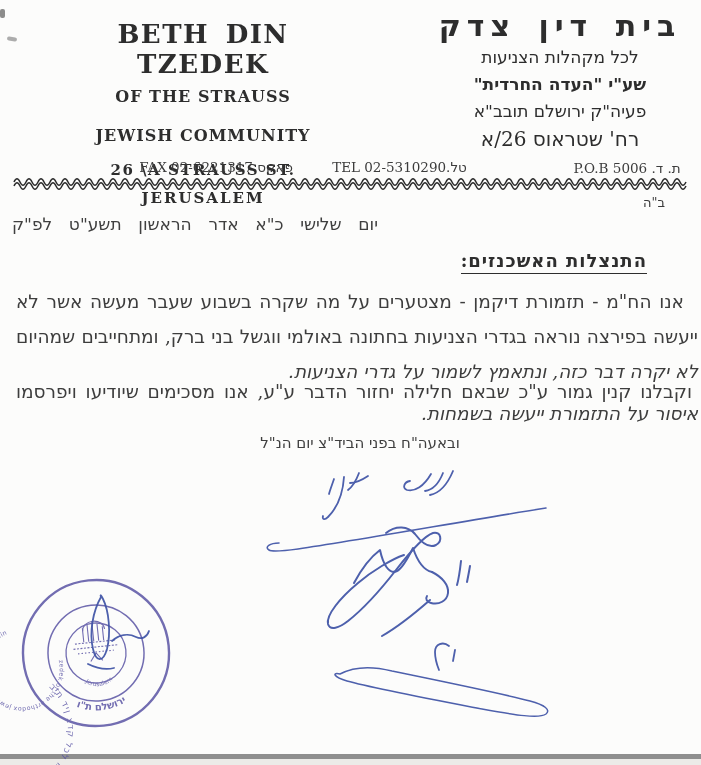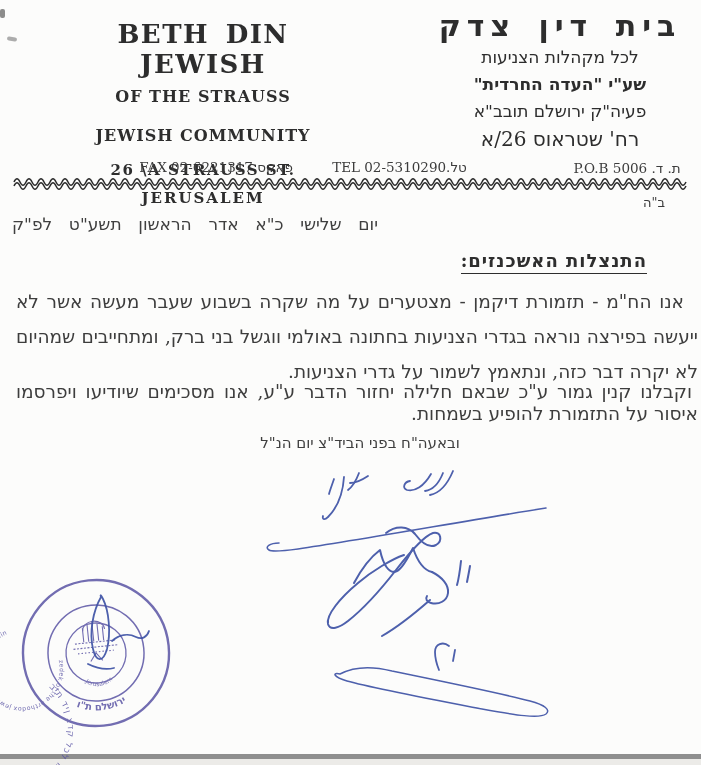--- a/index.html
+++ b/index.html
@@ -27,37 +27,37 @@
   .tel{left:322px;top:159px;width:155px;}
   .pob{left:558px;top:160px;width:138px;direction:rtl;}
   
   .bsd{top:195px;right:36px;font-size:13px;direction:rtl;}
   .dateline{left:12px;top:214px;width:366px;font-size:17px;direction:rtl;
     text-align:justify;text-align-last:justify;white-space:nowrap;color:#3f3f3f;}
   .heading{top:250px;right:54px;direction:rtl;font-size:18px;font-weight:bold;
     letter-spacing:1px;color:#2e2e2e;border-bottom:1.7px solid #2e2e2e;padding-bottom:2px;}
   .bodyline{left:16px;width:682px;height:27px;direction:rtl;font-size:18.5px;color:#3d3d3d;white-space:nowrap;}
   .just{text-align:justify;text-align-last:justify;}
-  .ralign{text-align:right;}
+  .ralign{text-align:right;font-style:italic;}
   .closing{left:200px;top:434px;width:320px;text-align:center;direction:rtl;font-size:15px;color:#3f3f3f;}
   
   .mark1{left:0;top:9px;width:5px;height:9px;background:#6f6f6f;border-radius:2px;opacity:.8;}
   .mark2{left:7px;top:37px;width:10px;height:4px;background:#8a8a8a;border-radius:2px;transform:rotate(8deg);opacity:.7;}
   .botbar{left:0;top:754px;width:701px;height:5px;background:#8f8f8f;}
   .botlight{left:0;top:759px;width:701px;height:6px;background:#eceboe8;background:#ecebe8;}
   .overlay{position:absolute;left:0;top:0;pointer-events:none;}
   .bo{direction:ltr;unicode-bidi:bidi-override;}
 </style>
 </head>
 <body>
 
 <div class="page">
 
   <div class="abs lh-en">
-    <div class="t1">BETH DIN JEWISH</div>
+    <div class="t1">BETH DIN TZEDEK</div>
     <div class="t2">OF THE STRAUSS</div>
     <div class="t3">JEWISH COMMUNITY</div>
     <div class="t4">26 \A STRAUSS ST.</div>
     <div class="t5">JERUSALEM</div>
   </div>
 
   <div class="abs lh-he">
     <div class="h1">בית דין צדק</div>
     <div class="h2">לכל מקהלות הצניעות</div>
     <div class="h3">שע"י "העדה החרדית"</div>
@@ -73,21 +73,21 @@
 
   <div class="abs dateline">יום שלישי כ"א אדר הראשון תשע"ט לפ"ק</div>
 
   <div class="abs heading">התנצלות האשכנזים:</div>
 
   <div class="abs bodyline just" style="top:291px;padding-right:14px;width:668px;">אנו הח"מ - תזמורת דיקמן - מצטערים על מה שקרה בשבוע שעבר מעשה אשר לא</div>
   <div class="abs bodyline just" style="top:326px;">ייעשה בפירצה נוראה בגדרי הצניעות בחתונה באולמי ווגשל בני ברק, ומתחייבים שמהיום</div>
   <div class="abs bodyline ralign" style="top:361px;">לא יקרה דבר כזה, ונתאמץ לשמור על גדרי הצניעות.</div>
 
   <div class="abs bodyline just" style="top:381px;padding-right:6px;width:676px;">וקבלנו קנין גמור ע"כ שבאם חלילה יחזור הדבר ע"ע, אנו מסכימים שיודיעו ויפרסמו</div>
-  <div class="abs bodyline ralign" style="top:403px;">איסור על התזמורת להופיע בשמחות.</div>
+  <div class="abs bodyline ralign" style="top:403px;">איסור על התזמורת ייעשה בשמחות.</div>
 
   <div class="abs closing">ובאעה"ח בפני הביד"צ יום הנ"ל</div>
 
   <div class="abs mark1"></div>
   <div class="abs mark2"></div>
   <div class="abs botbar"></div>
   <div class="abs botlight"></div>
 
   <svg class="overlay" width="701" height="765" viewBox="0 0 701 765">
 

